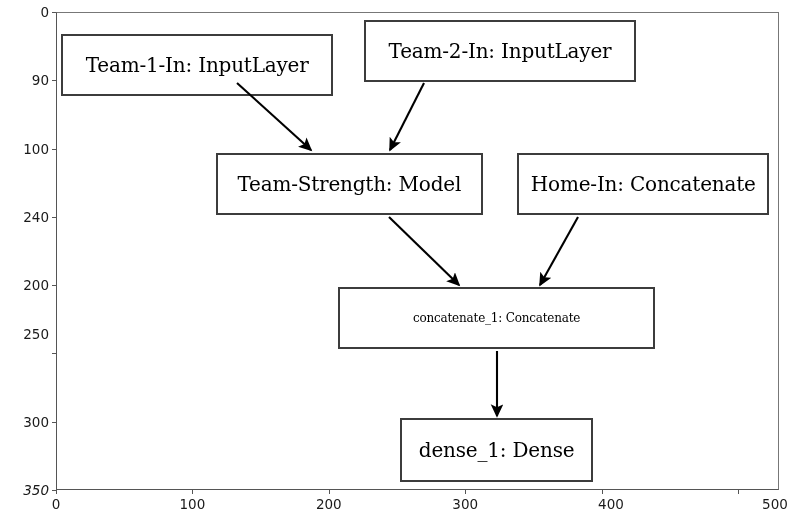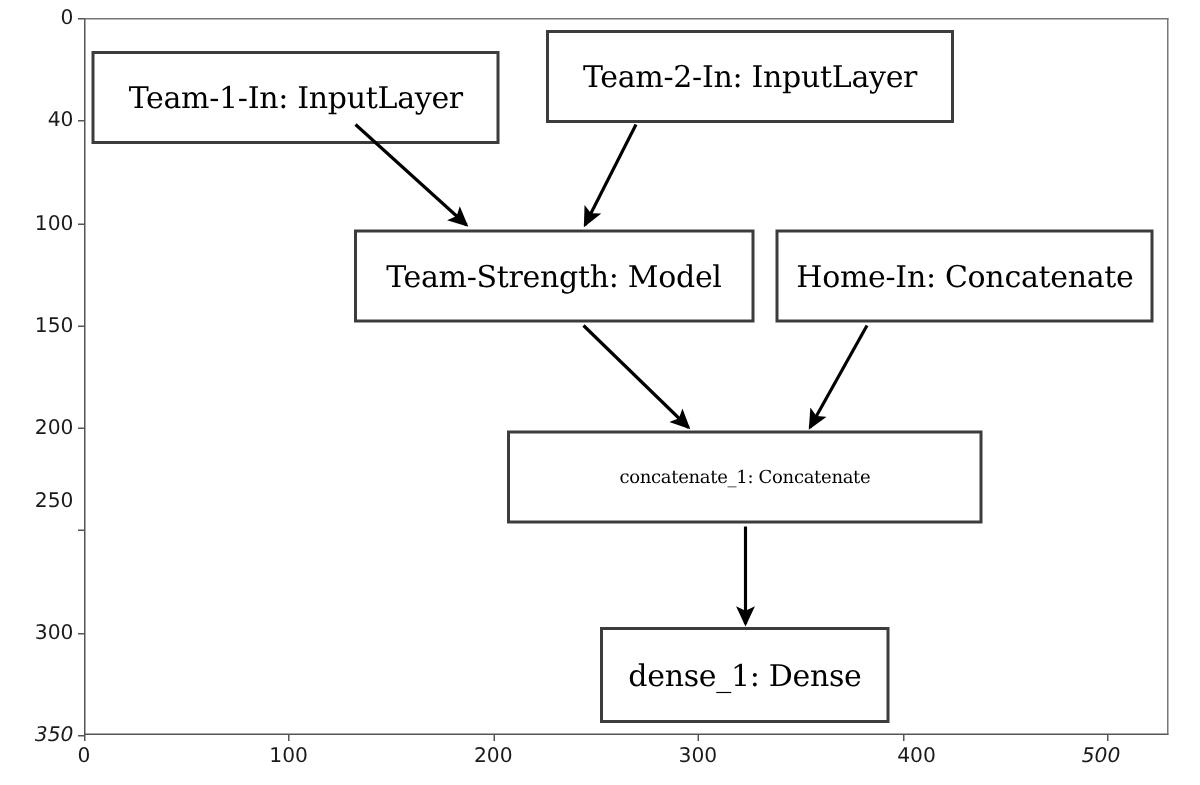--- a/index.html
+++ b/index.html
@@ -104,47 +104,47 @@
       <div class="ticklabel-x" style="left: 56px;">0</div>
       <div class="tick-x" style="left: 192.415px;"></div>
       <div class="ticklabel-x" style="left: 192.415px;">100</div>
       <div class="tick-x" style="left: 328.83px;"></div>
       <div class="ticklabel-x" style="left: 328.83px;">200</div>
       <div class="tick-x" style="left: 465.245px;"></div>
       <div class="ticklabel-x" style="left: 465.245px;">300</div>
       <div class="tick-x" style="left: 601.66px;"></div>
       <div class="ticklabel-x" style="left: 611px;">400</div>
       <div class="tick-x" style="left: 738.075px;"></div>
-      <div class="ticklabel-x" style="left: 734px; font-style: italic;">500</div>
+      <div class="ticklabel-x" style="left: 775px;">500</div>
       <div class="tick-y" style="top: 12px;"></div>
       <div class="ticklabel-y" style="top: 12px;">0</div>
       <div class="tick-y" style="top: 80.2857px;"></div>
-      <div class="ticklabel-y" style="top: 80.2857px;">40</div>
+      <div class="ticklabel-y" style="top: 80.2857px;">90</div>
       <div class="tick-y" style="top: 148.571px;"></div>
       <div class="ticklabel-y" style="top: 148.571px;">100</div>
       <div class="tick-y" style="top: 216.857px;"></div>
-      <div class="ticklabel-y" style="top: 216.857px;">150</div>
+      <div class="ticklabel-y" style="top: 216.857px;">240</div>
       <div class="tick-y" style="top: 285.143px;"></div>
       <div class="ticklabel-y" style="top: 285.143px;">200</div>
       <div class="tick-y" style="top: 353.429px;"></div>
       <div class="ticklabel-y" style="top: 334px; text-align: center;">250</div>
       <div class="tick-y" style="top: 421.714px;"></div>
       <div class="ticklabel-y" style="top: 421.714px;">300</div>
       <div class="tick-y" style="top: 490px;"></div>
       <div class="ticklabel-y" style="top: 490px; font-style: italic;">350</div>
     </div>
 
   <div id="nodes-layer">
       <div class="node" style="left: 61.4566px; top: 20.1943px; width: 271.466px; height: 61.4571px; border-color: rgb(60, 60, 60); background: rgb(255, 255, 255); margin-top: 14px;">
         <span class="node-label" style="font-size: 20px;">Team-1-In: InputLayer</span>
       </div>
       <div class="node" style="left: 364.298px; top: 20.1943px; width: 271.466px; height: 61.4571px; border-color: rgb(60, 60, 60); background: rgb(255, 255, 255); align-items: center;">
         <span class="node-label" style="font-size: 20px;">Team-2-In: InputLayer</span>
       </div>
-      <div class="node" style="left: 215.606px; top: 152.669px; width: 267.374px; height: 62.8229px; border-color: rgb(60, 60, 60); background: rgb(255, 255, 255); margin-left: 20px;">
+      <div class="node" style="left: 215.606px; top: 152.669px; width: 267.374px; height: 62.8229px; border-color: rgb(60, 60, 60); background: rgb(255, 255, 255);">
         <span class="node-label" style="font-size: 20px;">Team-Strength: Model</span>
       </div>
       <div class="node" style="left: 517.083px; top: 152.669px; width: 252.368px; height: 62.8229px; border-color: rgb(60, 60, 60); background: rgb(255, 255, 255);">
         <span class="node-label" style="font-size: 20px;">Home-In: Concatenate</span>
       </div>
       <div class="node" style="left: 338.379px; top: 286.509px; width: 316.483px; height: 62.8229px; border-color: rgb(60, 60, 60); background: rgb(255, 255, 255);">
         <span class="node-label" style="font-size: 12px;">concatenate_1: Concatenate</span>
       </div>
       <div class="node" style="left: 399.766px; top: 417.617px; width: 193.709px; height: 64px; border-color: rgb(60, 60, 60); background: rgb(255, 255, 255);">
         <span class="node-label" style="font-size: 20px;">dense_1: Dense</span>

